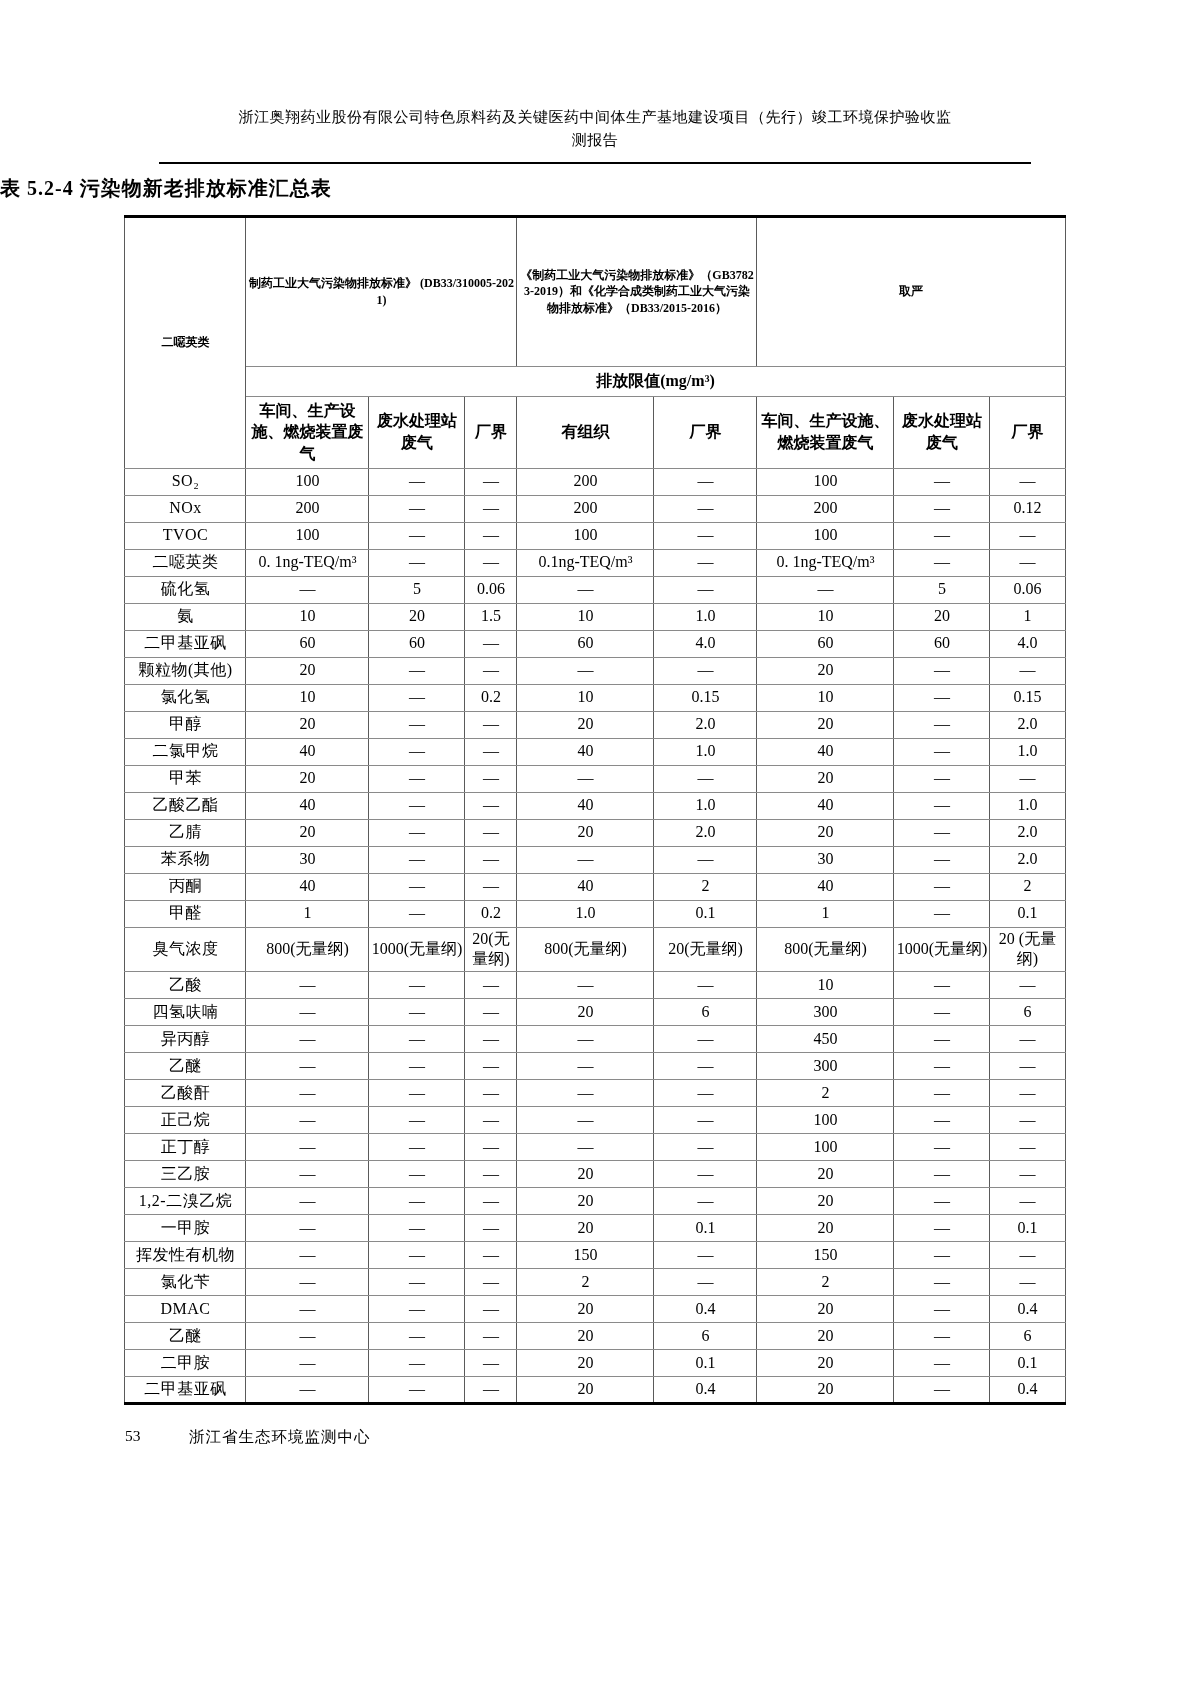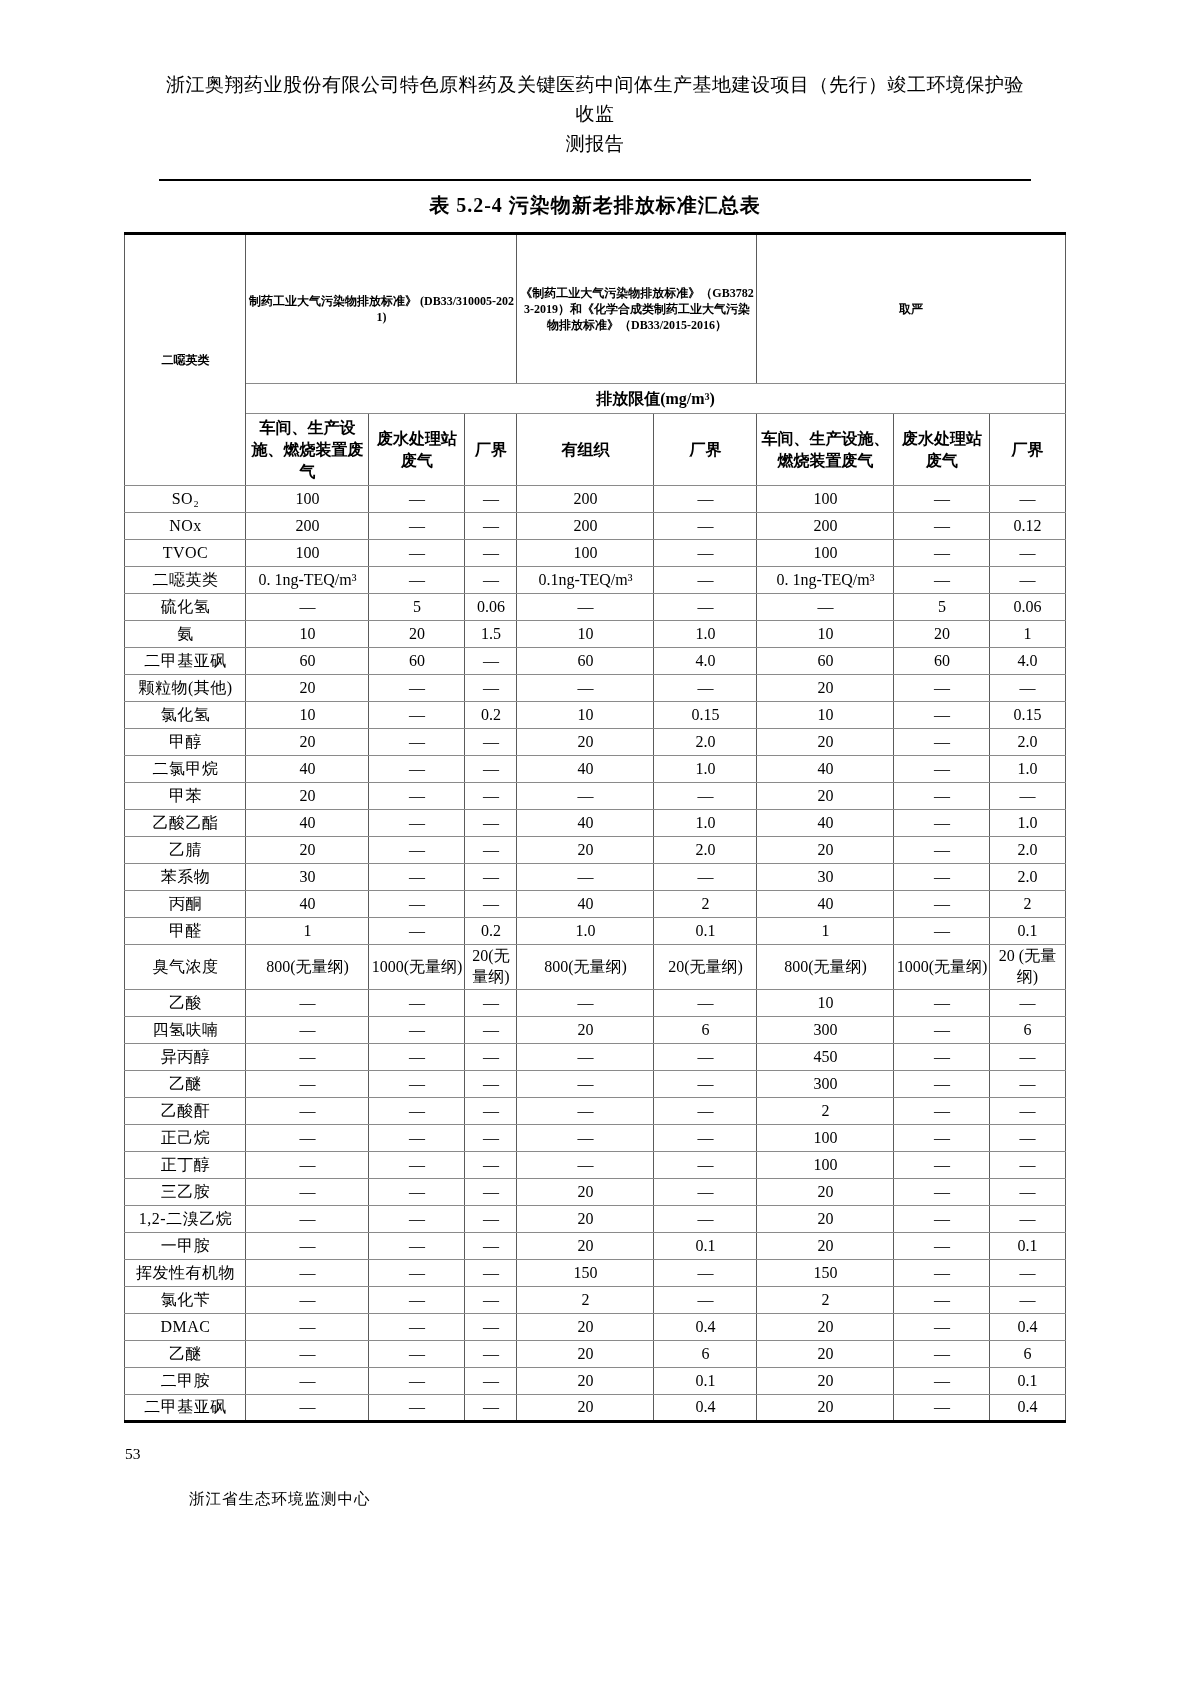--- a/index.html
+++ b/index.html
@@ -2,26 +2,26 @@
 <html><head>
 <meta charset="utf-8">
 <style>
   html,body{margin:0;padding:0;background:#e8e8e8;}
   .page{
     width:1190px;height:1683px;background:#ffffff;margin:0 auto;position:relative;
     font-family:"Liberation Serif","DejaVu Serif",serif;color:#000;
     box-sizing:border-box;overflow:hidden;
   }
   .doc-header{
-    width:872px;margin:70px auto 0 auto;text-align:center;
-    font-size:19px;line-height:1.55;letter-spacing:0.5px;
-    border-bottom:2px solid #000;padding-bottom:21px;
+    width:872px;margin:106px auto 0 auto;text-align:center;
+    font-size:15px;line-height:1.55;letter-spacing:0.5px;
+    border-bottom:2px solid #000;padding-bottom:9px;
   }
   .table-title{
-    text-align:center;font-size:20px;font-weight:bold;margin-top:11px;letter-spacing:1px;
+    font-size:20px;font-weight:bold;margin-top:11px;letter-spacing:1px;
   }
   .standards-table{
     width:940px;margin:13px auto 0 auto;border-collapse:collapse;table-layout:fixed;
     border-top:3px solid #000;border-bottom:3px solid #000;
     font-size:16px;
   }
   .standards-table td, .standards-table th{
     border:1px solid #5a5a5a;
     border-top-color:#8a8a8a;border-bottom-color:#8a8a8a;
     text-align:center;vertical-align:middle;
@@ -32,21 +32,21 @@
   .standards-table thead th{font-weight:bold;line-height:1.35;}
   .hdr-row1 th{height:150px;font-size:12px;}
   .hdr-row2 th{height:30px;}
   .hdr-row3 th{height:72px;font-size:16px;}
   .standards-table tbody td{height:27px;line-height:1.3;}
   .rowlabel{letter-spacing:0.5px;}
   .doc-footer{
     width:940px;margin:22px auto 0 auto;position:relative;
     font-size:15.5px;height:22px;
   }
-  .footer-left{position:absolute;left:64px;top:0;letter-spacing:1px;margin-top:44px;}
+  .footer-left{position:absolute;left:64px;top:0;letter-spacing:1px;}
   .footer-page{position:absolute;left:0;width:100%;top:0;}
 </style>
 </head>
 <body>
 
 <div class="page">
 
   <div class="doc-header">
     <div>浙江奥翔药业股份有限公司特色原料药及关键医药中间体生产基地建设项目（先行）竣工环境保护验收监</div>
     <div>测报告</div>

